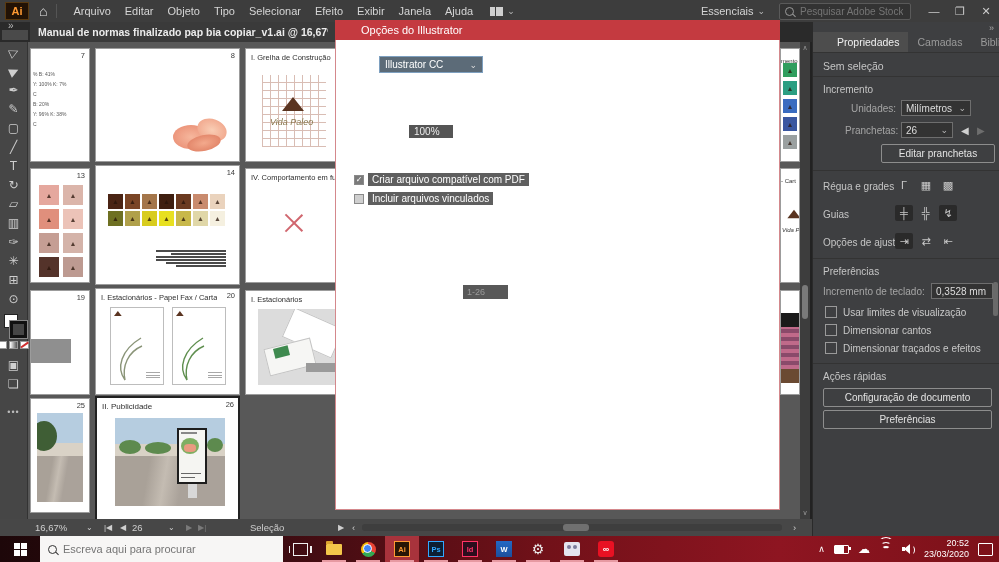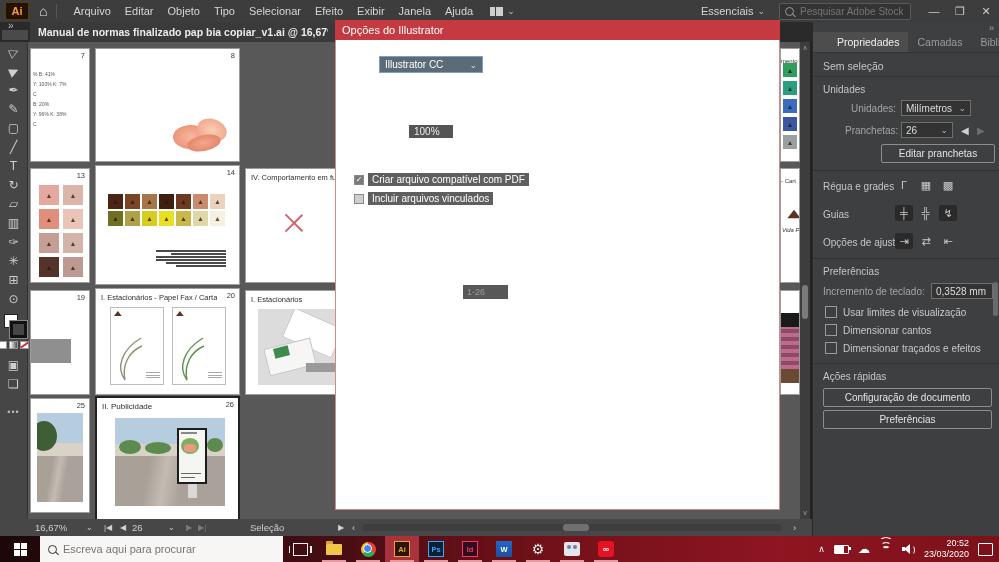--- a/index.html
+++ b/index.html
@@ -94,21 +94,21 @@
 
   
   .frag{position:absolute;background:#fff;overflow:hidden;border:1px solid #9c9c9c;box-sizing:border-box;}
   .fragtxt{font-size:6px;color:#333;white-space:nowrap;}
   #vscroll{position:absolute;left:773px;top:0;width:10px;height:477px;background:#3d3d3d;}
   #vthumb{position:absolute;left:2px;top:243px;width:6px;height:34px;background:#7a7a7a;border-radius:3px;}
   .scr-arrow{position:absolute;left:1px;width:8px;text-align:center;font-size:7px;color:#999;}
 
   
   #dialog{position:absolute;left:335px;top:20px;width:445px;height:490px;z-index:50;}
-  #dlg-title{height:20px;background:#c43a40;color:#fff;font-size:11px;display:flex;align-items:center;padding-left:7px;}
+  #dlg-title{height:20px;background:#c43a40;color:#fff;font-size:11px;display:flex;align-items:center;padding-left:26px;}
   #dlg-body{position:relative;height:470px;background:#fff;border:1px solid #d4888c;border-top:none;box-sizing:border-box;}
   #dlg-dd{position:absolute;left:43px;top:16px;width:104px;height:17px;background:#5c6b78;border:1px solid #7ea0c0;
           color:#fff;font-size:10px;display:flex;align-items:center;padding:0 5px;box-sizing:border-box;}
   #dlg-dd .chev{margin-left:auto;color:#ddd;}
   #dlg-pct{position:absolute;left:73px;top:85px;width:44px;height:13px;background:#555;color:#eee;font-size:10px;
            display:flex;align-items:center;padding-left:5px;box-sizing:border-box;}
   .dlg-chk{position:absolute;left:18px;display:flex;align-items:center;gap:4px;}
   .cbox{width:10px;height:10px;border:1px solid #8a8a8a;box-sizing:border-box;font-size:8px;line-height:8px;
         display:flex;align-items:center;justify-content:center;color:#fff;}
   .cbox.on{background:#7a7a7a;}
@@ -286,20 +286,28 @@
 
     <div class="ab" style="left:68px;top:6px;width:145px;height:114px">
       <span class="abnum">8</span>
       <div class="salmonimg">
         <div class="blob" style="left:6px;top:10px;width:36px;height:24px;background:radial-gradient(#f6b79d,#e8886e)"></div>
         <div class="blob" style="left:30px;top:4px;width:30px;height:22px;background:radial-gradient(#f9cdb4,#ef9d82);transform:rotate(20deg)"></div>
         <div class="blob" style="left:20px;top:20px;width:34px;height:16px;background:radial-gradient(#f3a98c,#dd7a5e);transform:rotate(-12deg)"></div>
       </div>
     </div>
 
+    <div class="ab" style="left:218px;top:6px;width:118px;height:114px">
+      <span class="abtitle">I. Grelha de Construção</span>
+      <span style="position:absolute;right:4px;top:26px;font-size:6px;color:#555">∂[ = x</span>
+      <div class="grid9">
+        <div class="tri" style="position:absolute;left:20px;top:22px"></div>
+        <div class="script" style="position:absolute;left:8px;top:42px;font-size:9px">Vida Paleo</div>
+      </div>
+    </div>
 
     <div class="ab" style="left:3px;top:126px;width:60px;height:115px">
       <span class="abnum">13</span>
       <div class="sq" style="left:8px;top:16px;width:20px;height:20px;background:#e5a89e"></div>
       <div class="sq" style="left:32px;top:16px;width:20px;height:20px;background:#dbb5aa"></div>
       <div class="sq" style="left:8px;top:40px;width:20px;height:20px;background:#e08f7c"></div>
       <div class="sq" style="left:32px;top:40px;width:20px;height:20px;background:#ecc3b8"></div>
       <div class="sq" style="left:8px;top:64px;width:20px;height:20px;background:#c59e94"></div>
       <div class="sq" style="left:32px;top:64px;width:20px;height:20px;background:#d4b3a9"></div>
       <div class="sq" style="left:8px;top:88px;width:20px;height:20px;background:#54332a"></div>
@@ -467,21 +475,21 @@
   <div id="panel">
     <span id="panel-collapse-right">»</span>
     <div class="ptabs">
       <div class="ptab active">Propriedades</div>
       <div class="ptab">Camadas</div>
       <div class="ptab">Bibliotecas</div>
     </div>
     <div class="pdiv" style="top:30px"></div>
     <span class="plabel" style="left:10px;top:38px;font-size:10.5px">Sem seleção</span>
     <div class="pdiv" style="top:54px"></div>
-    <span class="plabel" style="left:10px;top:62px">Unidades</span>
+    <span class="plabel" style="left:10px;top:62px">Incremento</span>
     <span class="plabel" style="left:38px;top:81px;color:#a5a5a5">Unidades:</span>
     <div class="pselect" style="left:88px;top:78px;width:70px">
       <span>Milímetros</span>
       <span class="chev">⌄</span>
     </div>
     <span class="plabel" style="left:32px;top:103px;color:#a5a5a5">Pranchetas:</span>
     <div class="pselect" style="left:88px;top:100px;width:52px">
       <span>26</span>
       <span class="chev">⌄</span>
     </div>

